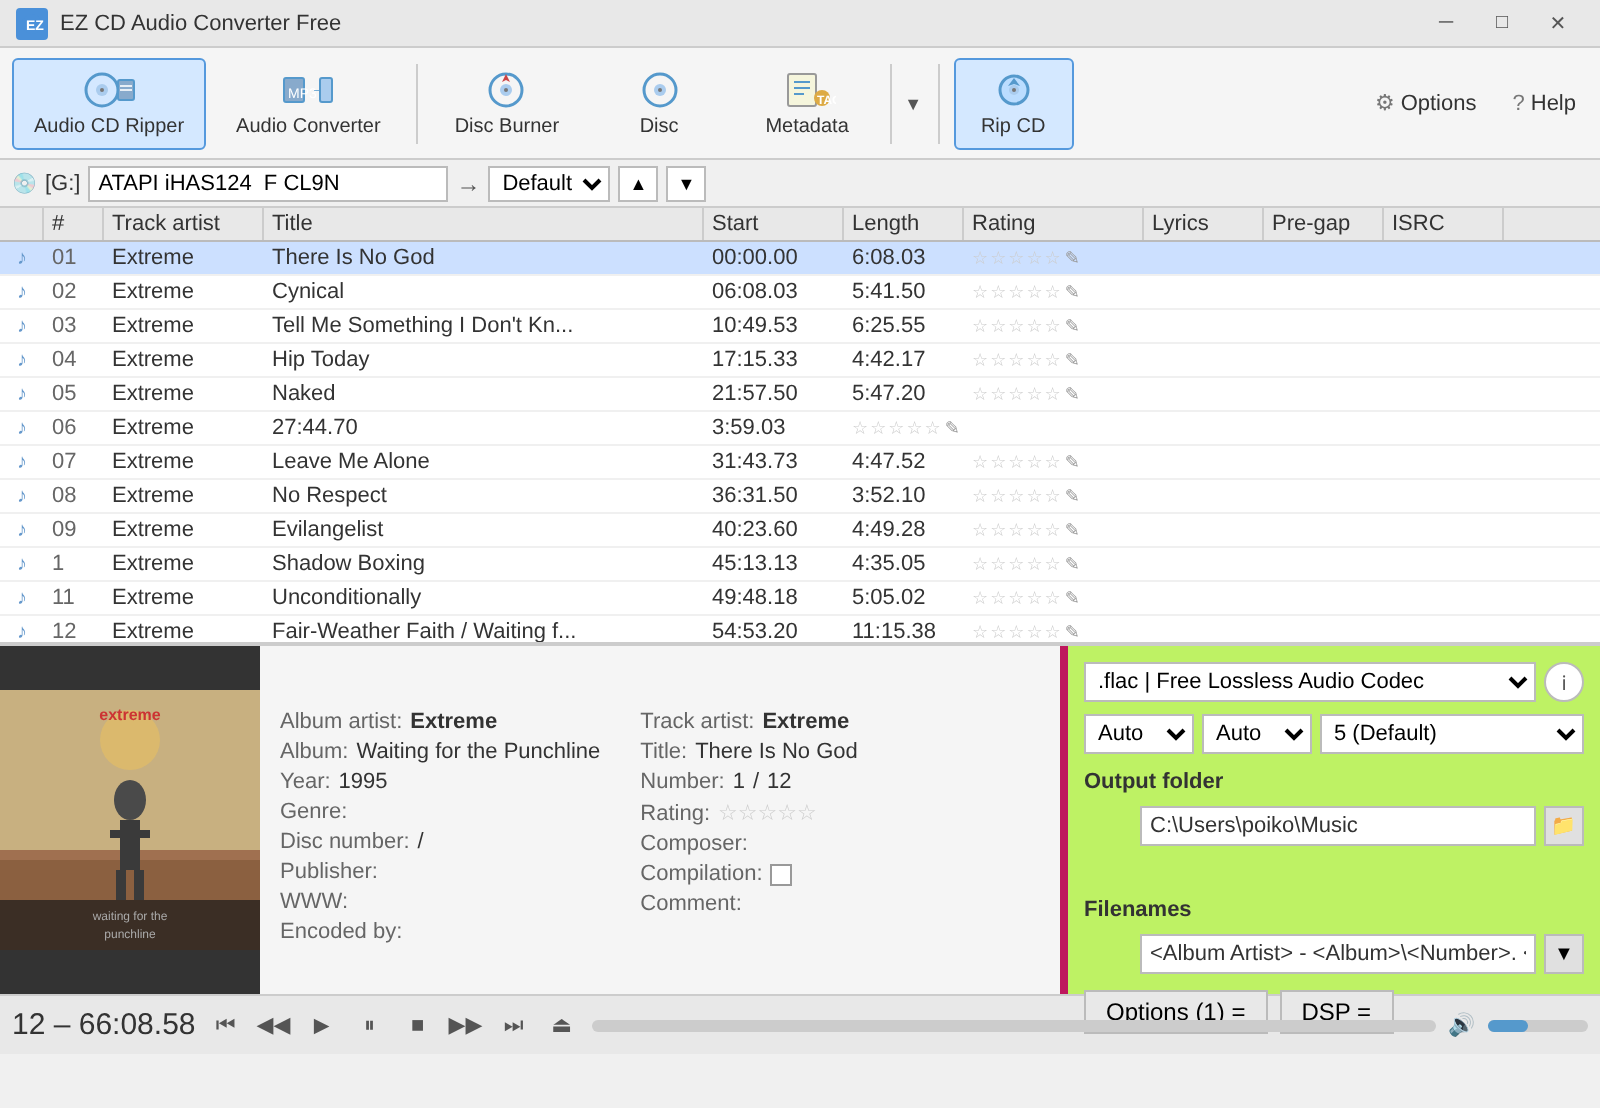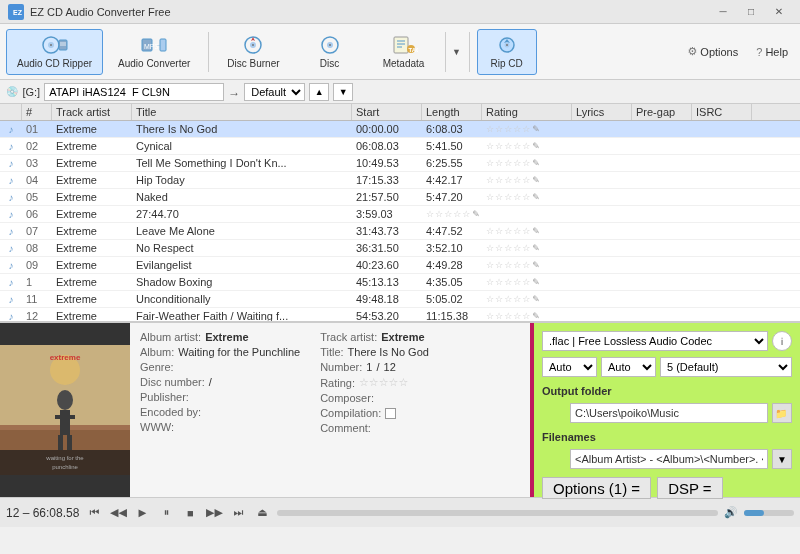--- a/index.html
+++ b/index.html
@@ -39,45 +39,45 @@
     .track-cell.music-icon { color: #6699cc; font-size: 10px; justify-content: center; }
     .track-num { color: #666; }
 
     
     .lower-panel { display: flex; background: #f5f5f5; border-top: 1px solid #ccc; height: 175px; }
     
     
     .album-art { width: 130px; min-width: 130px; background: #333; display: flex; align-items: center; justify-content: center; overflow: hidden; }
     
     
-    .metadata-panel { flex: 1; padding: 8px 10px; display: flex; flex-direction: column; gap: 3px; }
+    .metadata-panel { flex: 1; padding: 8px 10px; display: flex; flex-direction: column; gap: 3px; margin-top: 24px; }
     .meta-row { display: flex; align-items: center; gap: 4px; font-size: 11px; }
     .meta-label { color: #666; white-space: nowrap; }
     .meta-value { color: #333; font-weight: normal; }
     .meta-value.bold { font-weight: bold; }
     .meta-rating-stars { color: #ccc; font-size: 11px; }
     .meta-checkbox { width: 11px; height: 11px; border: 1px solid #999; background: white; }
     .meta-columns { display: flex; gap: 20px; }
     .meta-col { display: flex; flex-direction: column; gap: 3px; }
 
     
     .settings-panel { width: 270px; border-left: 4px solid #be185d; padding: 8px; display: flex; flex-direction: column; gap: 6px; background: #bef264; }
     .settings-row { display: flex; align-items: center; gap: 4px; }
     .settings-select { border: 1px solid #bbb; background: white; font-size: 11px; height: 20px; padding: 0 2px; flex: 1; }
     .settings-select-sm { border: 1px solid #bbb; background: white; font-size: 11px; height: 20px; padding: 0 2px; width: 55px; }
     .settings-info-btn { width: 20px; height: 20px; border: 1px solid #bbb; background: white; display: flex; align-items: center; justify-content: center; cursor: pointer; font-size: 10px; color: #555; border-radius: 10px; }
     .settings-folder-row { display: flex; align-items: center; gap: 4px; margin-left: 28px; }
     .settings-folder-input { border: 1px solid #bbb; background: white; font-size: 11px; height: 20px; padding: 0 4px; flex: 1; color: #333; }
     .settings-folder-btn { width: 20px; height: 20px; border: 1px solid #bbb; background: #e0e0e0; display: flex; align-items: center; justify-content: center; cursor: pointer; font-size: 10px; }
     .settings-btn-row { display: flex; gap: 6px; margin-top: 2px; }
-    .settings-btn { border: 1px solid #bbb; background: #e8e8e8; font-size: 15px; height: 22px; padding: 0 10px; cursor: pointer; }
+    .settings-btn { border: 1px solid #bbb; background: #e8e8e8; font-size: 12px; height: 22px; padding: 0 10px; cursor: pointer; }
 
     
     .player-bar { background: #e8e8e8; border-top: 1px solid #ccc; height: 30px; display: flex; align-items: center; padding: 0 6px; gap: 6px; }
-    .player-time { font-size: 12px; color: #333; min-width: 60px; }
+    .player-time { font-size: 15px; color: #333; min-width: 60px; }
     .player-btn { width: 18px; height: 18px; display: flex; align-items: center; justify-content: center; cursor: pointer; color: #555; font-size: 11px; }
     .player-progress { flex: 1; height: 6px; background: #ccc; border-radius: 3px; position: relative; cursor: pointer; }
     .player-progress-fill { height: 100%; background: #5599cc; border-radius: 3px; width: 0%; }
     .player-volume { width: 50px; height: 6px; background: #ccc; border-radius: 3px; cursor: pointer; }
     .player-volume-fill { height: 100%; background: #5599cc; border-radius: 3px; width: 40%; }
     .volume-icon { color: #555; font-size: 11px; cursor: pointer; }
 
     
     .album-svg { width: 130px; height: 130px; }
   </style>
@@ -428,37 +428,41 @@
       <div class="meta-col">
         <div class="meta-row">
           <span class="meta-label">Album artist:</span>
           <span class="meta-value bold">Extreme</span>
         </div>
         <div class="meta-row">
           <span class="meta-label">Album:</span>
           <span class="meta-value">Waiting for the Punchline</span>
         </div>
         <div class="meta-row">
+          <span class="meta-label">Year:</span>
+          <span class="meta-value">1995</span>
+        </div>
+        <div class="meta-row">
           <span class="meta-label">Genre:</span>
           <span class="meta-value"></span>
         </div>
         <div class="meta-row">
           <span class="meta-label">Disc number:</span>
           <span class="meta-value">/</span>
         </div>
         <div class="meta-row">
           <span class="meta-label">Publisher:</span>
           <span class="meta-value"></span>
         </div>
         <div class="meta-row">
+          <span class="meta-label">WWW:</span>
+          <span class="meta-value"></span>
+        </div>
+        <div class="meta-row">
           <span class="meta-label">Encoded by:</span>
-          <span class="meta-value"></span>
-        </div>
-        <div class="meta-row">
-          <span class="meta-label">WWW:</span>
           <span class="meta-value"></span>
         </div>
       </div>
       <div class="meta-col">
         <div class="meta-row">
           <span class="meta-label">Track artist:</span>
           <span class="meta-value bold">Extreme</span>
         </div>
         <div class="meta-row">
           <span class="meta-label">Title:</span>
@@ -506,21 +510,21 @@
       </select>
       <select class="settings-select">
         <option>5 (Default)</option>
       </select>
     </div>
     <div style="font-size:11px;font-weight:600;color:#333;margin-top:2px;">Output folder</div>
     <div class="settings-folder-row">
       <input class="settings-folder-input" type="text" readonly="" value="C:\Users\poiko\Music" style="">
       <div class="settings-folder-btn">📁</div>
     </div>
-    <div style="font-size:11px;font-weight:600;color:#333;margin-top:2px;">Filenames</div>
+    <div style="font-size:11px;font-weight:600;color:#333;margin-top:20px;">Filenames</div>
     <div class="settings-folder-row">
       <input class="settings-folder-input" type="text" readonly="" value="&lt;Album Artist&gt; - &lt;Album&gt;\&lt;Number&gt;. &lt;Title&gt;" style="">
       <div class="settings-folder-btn">▼</div>
     </div>
     <div class="settings-btn-row">
       <button class="settings-btn">Options (1) =</button>
       <button class="settings-btn">DSP =</button>
     </div>
   </div>
 </div>

